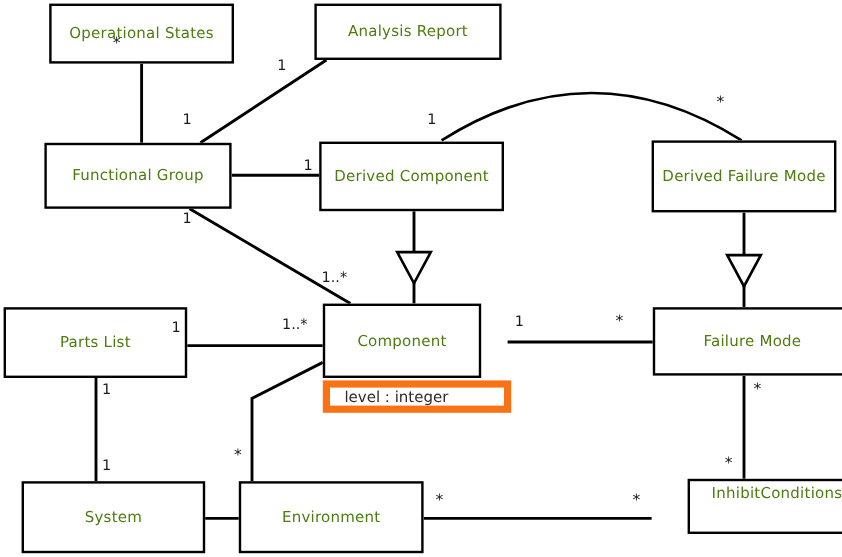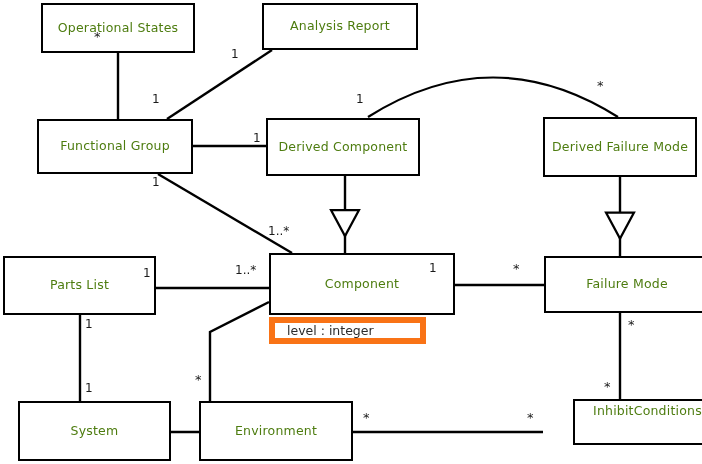--- a/index.html
+++ b/index.html
@@ -112,21 +112,21 @@
       </div>
       <div class="uml-class" style="left: 266px; top: 118px; width: 154px; height: 58px;">
         <div class="uml-name-compartment">Derived Component</div>
       </div>
       <div class="uml-class" style="left: 543px; top: 117px; width: 154px; height: 60px;">
         <div class="uml-name-compartment">Derived Failure Mode</div>
       </div>
       <div class="uml-class" style="left: 3px; top: 256px; width: 153px; height: 59px;">
         <div class="uml-name-compartment">Parts List</div>
       </div>
-      <div class="uml-class" style="left: 269px; top: 253px; width: 186px; height: 62px;">
+      <div class="uml-class" style="left: 269px; top: 253px; width: 132px; height: 62px;">
         <div class="uml-name-compartment">Component</div>
       </div>
       <div class="uml-class" style="left: 544px; top: 256px; width: 166px; height: 57px;">
         <div class="uml-name-compartment">Failure Mode</div>
       </div>
       <div class="uml-class" style="left: 18px; top: 401px; width: 153px; height: 60px;">
         <div class="uml-name-compartment">System</div>
       </div>
       <div class="uml-class" style="left: 199px; top: 401px; width: 154px; height: 60px;">
         <div class="uml-name-compartment">Environment</div>

